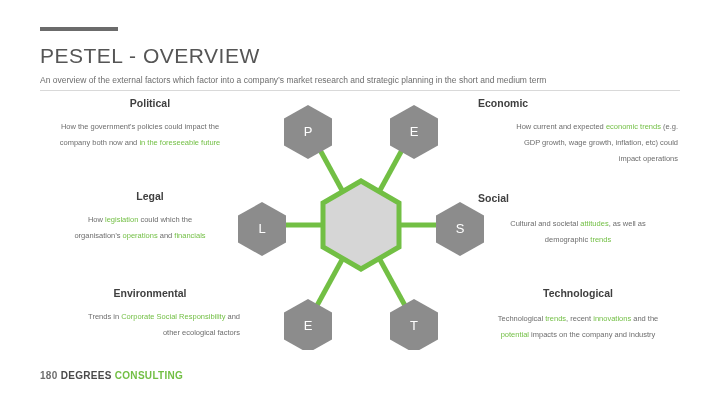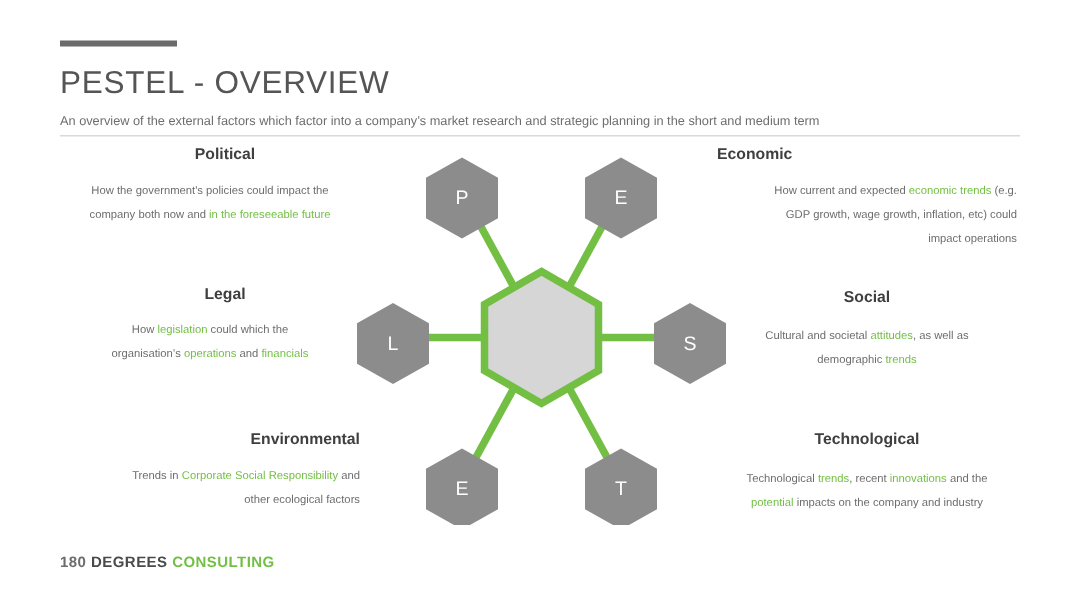--- a/index.html
+++ b/index.html
@@ -76,28 +76,28 @@
   }
   .sec-body .hl { color: #72bf44; }
 
   
   #political-head { left: 60px; top: 97px; width: 180px; text-align: center; }
   #political-body { left: 40px; top: 119px; width: 200px; text-align: center; }
   
   #legal-head { left: 60px; top: 190px; width: 180px; text-align: center; }
   #legal-body { left: 40px; top: 212px; width: 200px; text-align: center; }
   
-  #environmental-head { left: 60px; top: 287px; width: 180px; text-align: right; }
+  #environmental-head { left: 60px; top: 287px; width: 180px; text-align: center; }
   #environmental-body { left: 40px; top: 309px; width: 200px; text-align: right; }
 
   
   #economic-head { left: 478px; top: 97px; width: 200px; text-align: left; }
   #economic-body { left: 478px; top: 119px; width: 200px; text-align: right; }
   
-  #social-head { left: 478px; top: 192px; width: 200px; text-align: center; }
+  #social-head { left: 478px; top: 192px; width: 200px; }
   #social-body { left: 478px; top: 216px; width: 200px; text-align: center; }
   
   #technological-head { left: 478px; top: 287px; width: 200px; text-align: center; }
   #technological-body { left: 478px; top: 311px; width: 200px; text-align: center; }
 
   
   .diagram {
     position: absolute;
     left: 228px;
     top: 100px;

